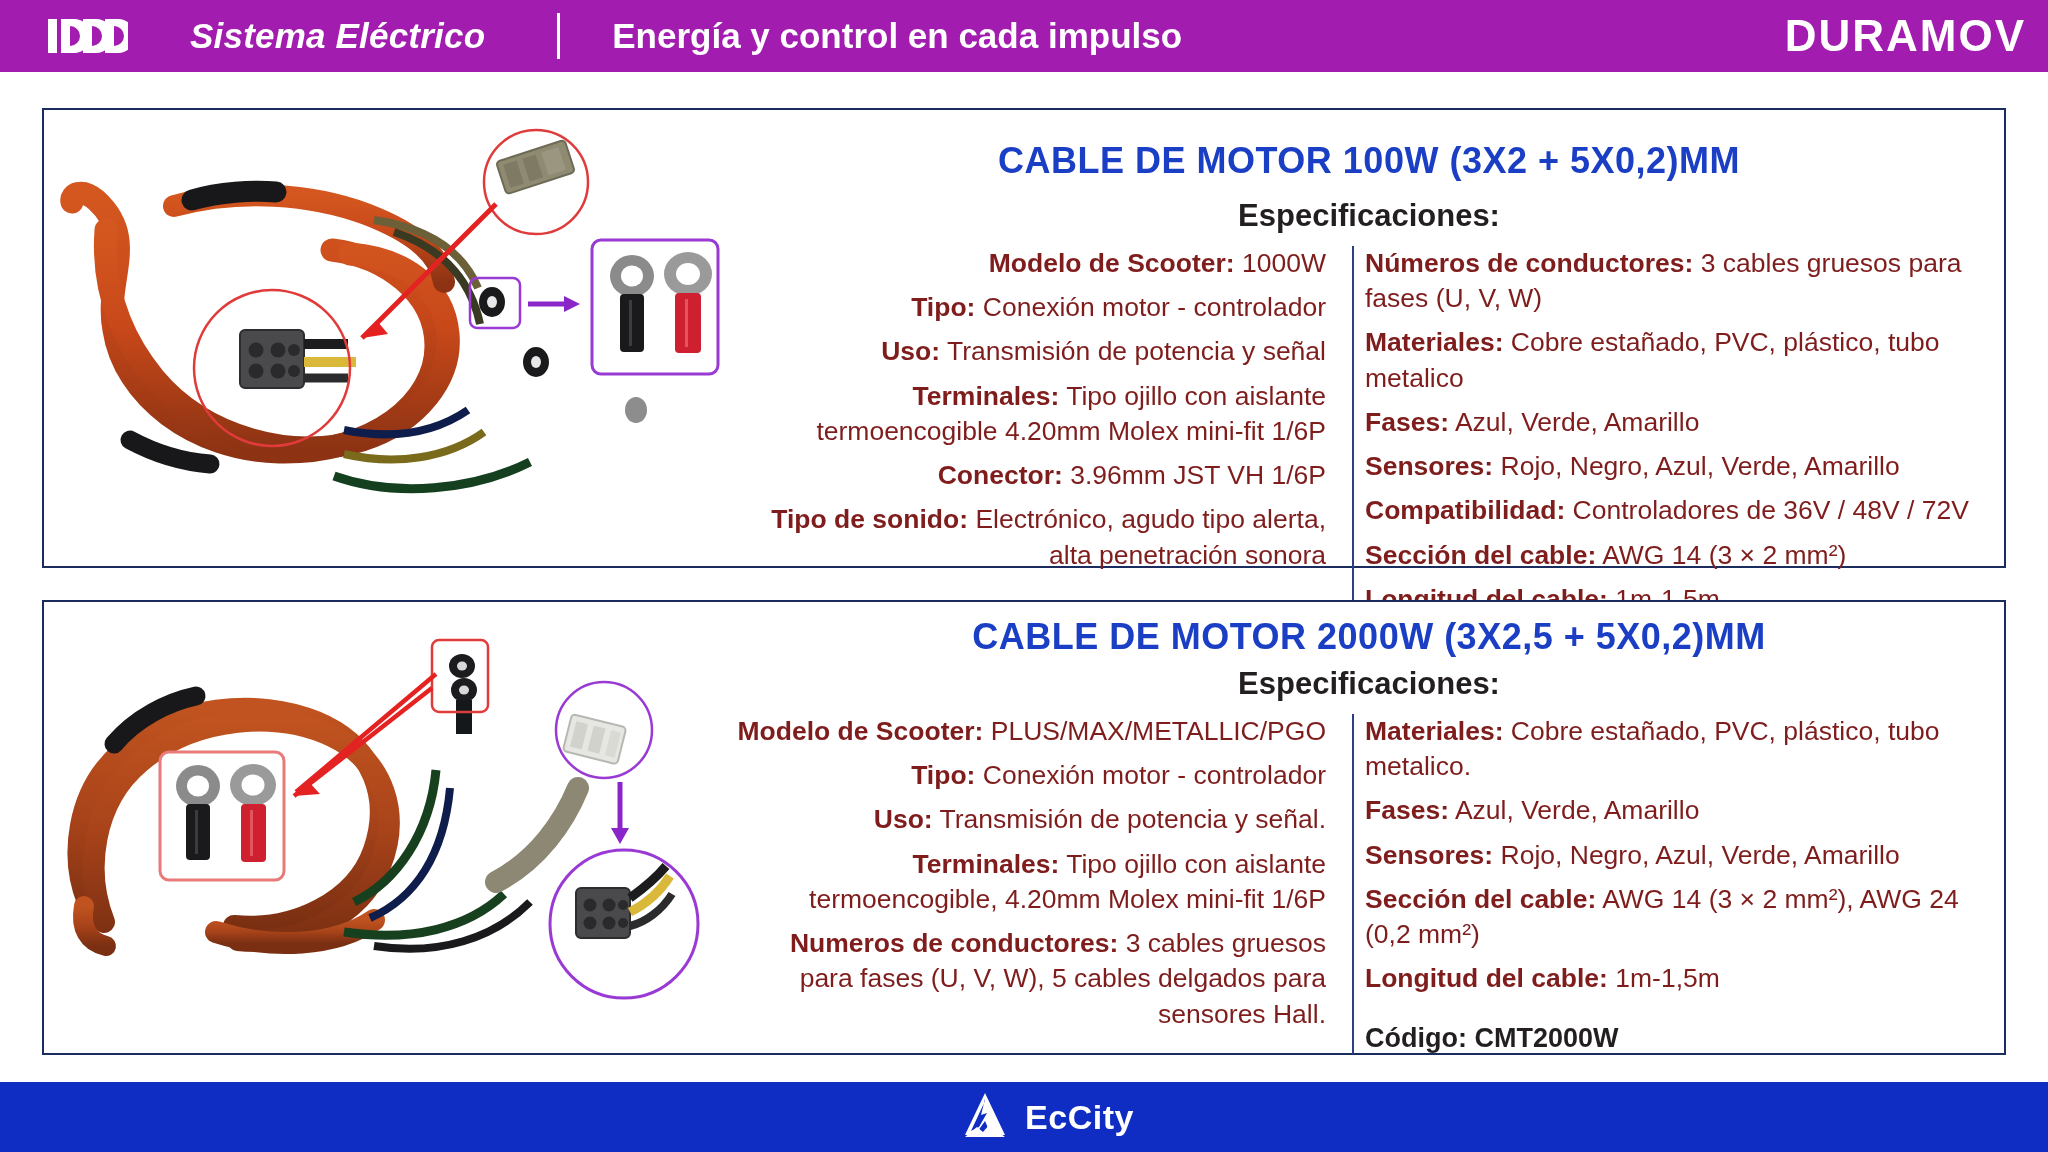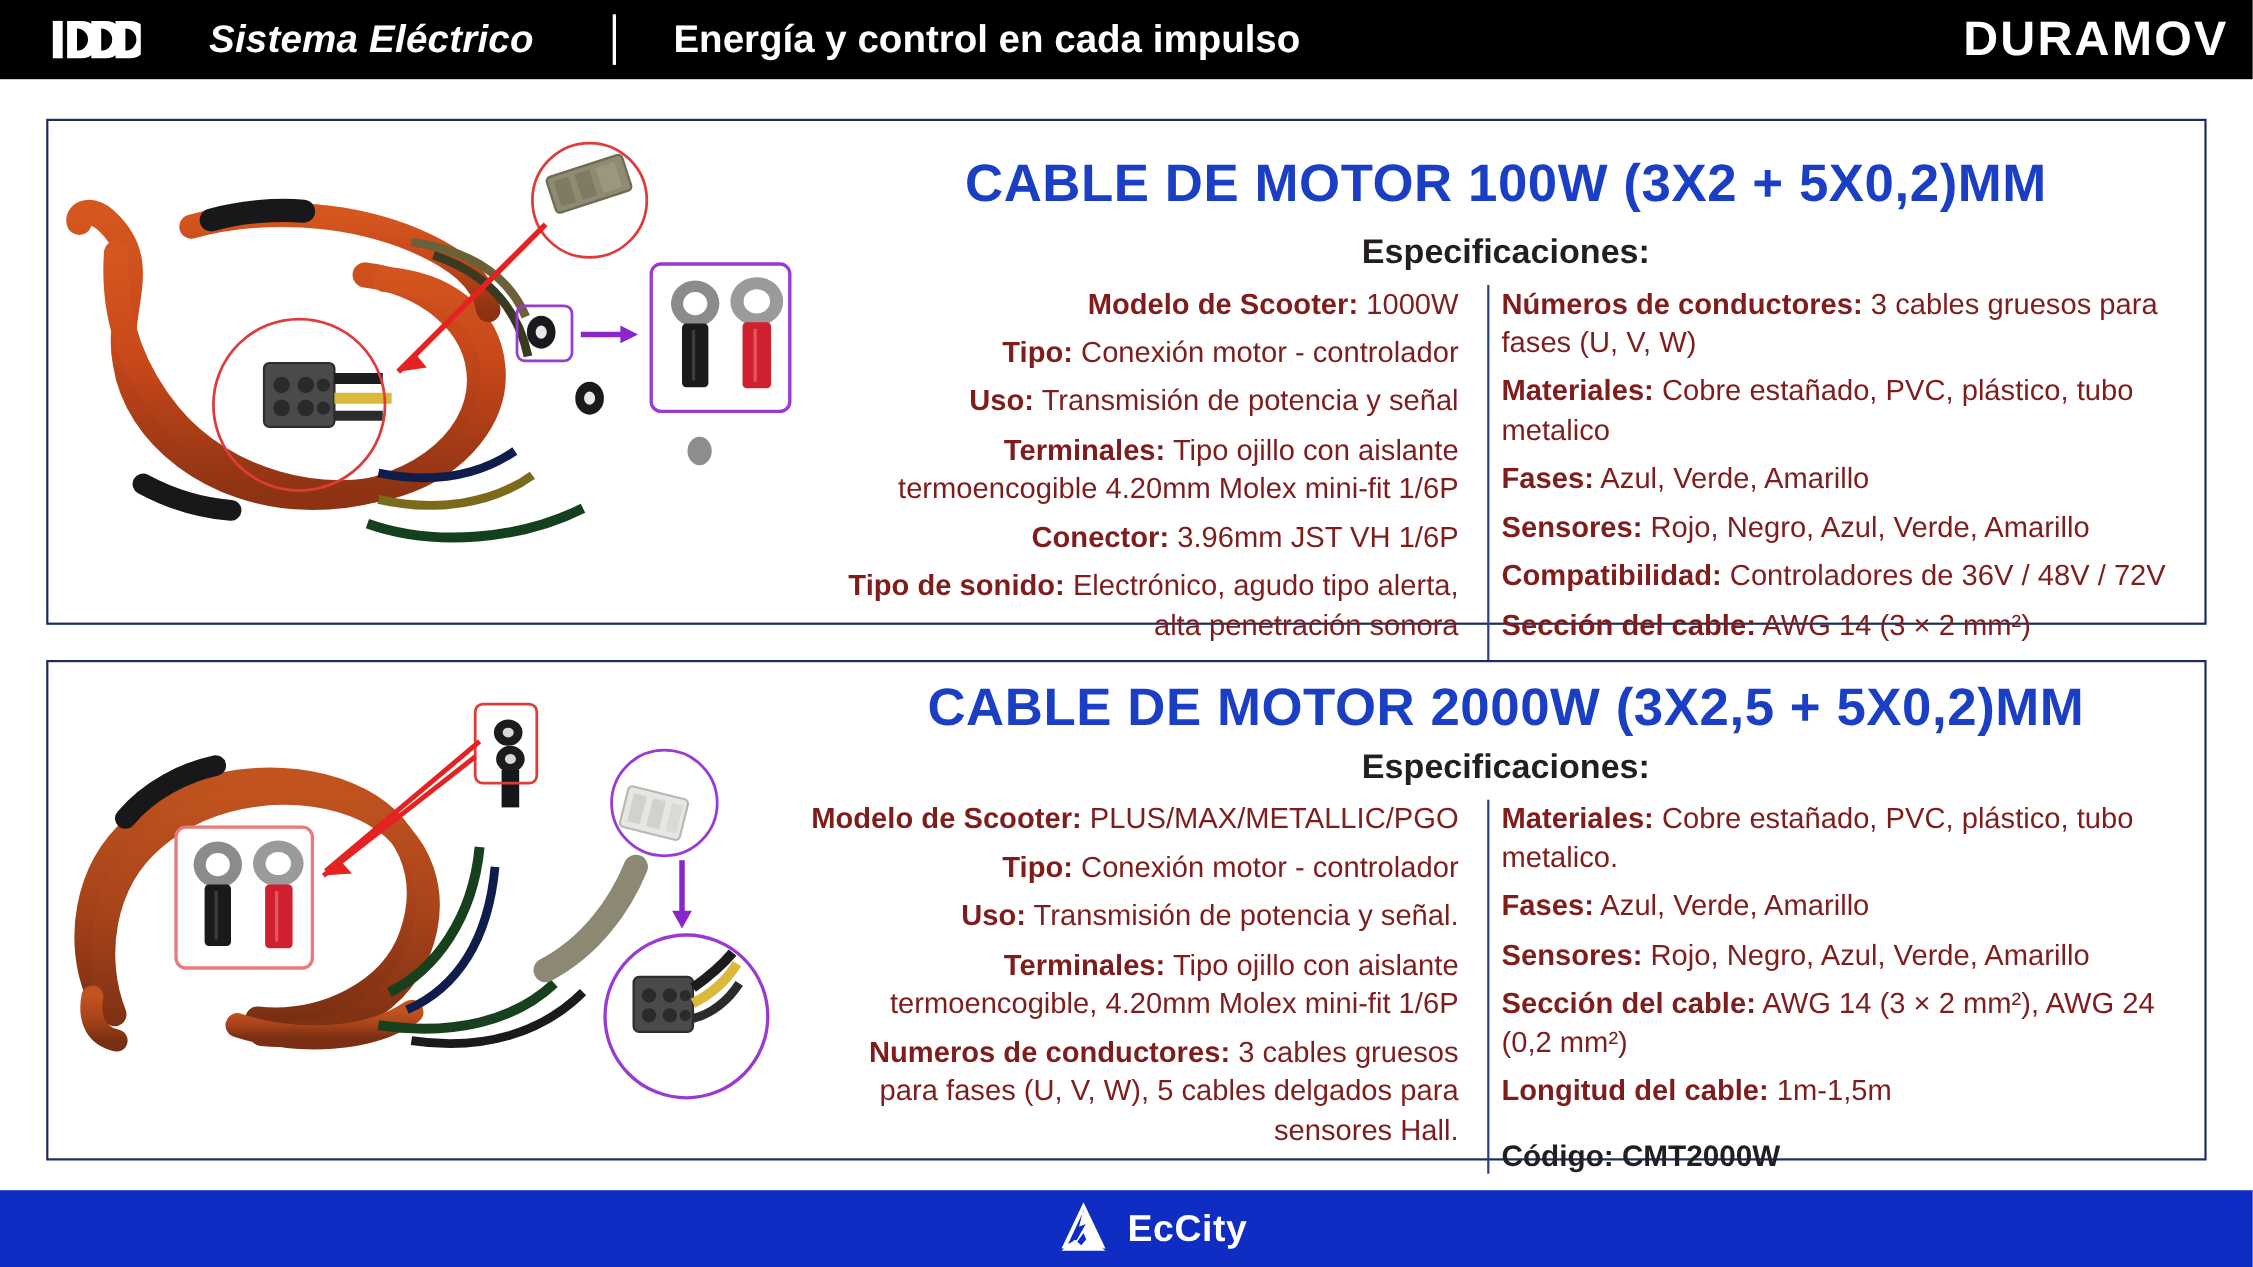--- a/index.html
+++ b/index.html
@@ -7,21 +7,21 @@
   body {
     font-family:"Liberation Sans", sans-serif;
     background:#ffffff;
     position:relative;
     overflow:hidden;
   }
 
   
   .header {
     position:absolute; left:0; top:0; width:2048px; height:72px;
-    background:#000000;
+    background:#a21caf;
     display:flex; align-items:center;
   }
   .header-logo-mark {
     margin-left:46px; width:82px; height:44px;
     display:flex; align-items:center;
   }
   .header-title {
     color:#ffffff; font-size:35px; font-weight:bold; font-style:italic;
     letter-spacing:0.2px; margin-left:62px; white-space:nowrap;
   }
@@ -50,21 +50,21 @@
   #card-1 { top:600px; height:455px; }
 
   .card-inner { position:relative; width:100%; height:100%; display:flex; }
 
   .photo-pane {
     flex:0 0 690px; position:relative;
   }
   .info-pane { flex:1 1 auto; position:relative; padding-top:14px; }
 
   .product-title {
-    color:#1b3fc4; font-size:48px; font-weight:bold; text-align:center;
+    color:#1b3fc4; font-size:36px; font-weight:bold; text-align:center;
     letter-spacing:0.5px; white-space:nowrap;
   }
   #card-0 .product-title { margin-top:16px; }
   #card-1 .product-title { margin-top:0; }
 
   .spec-heading {
     color:#231f20; font-size:31px; font-weight:bold; text-align:center;
     margin-top:16px;
   }
   #card-1 .spec-heading { margin-top:8px; }

